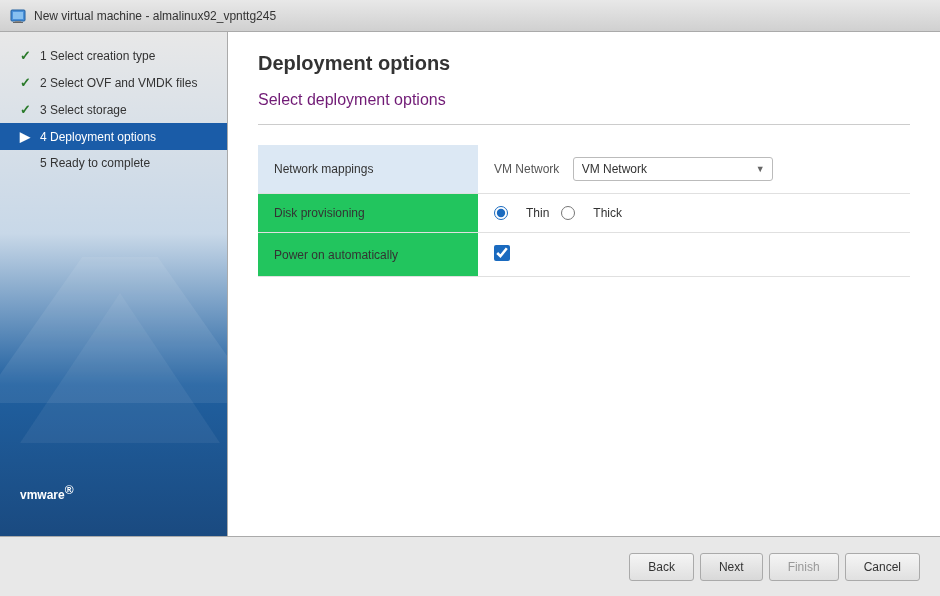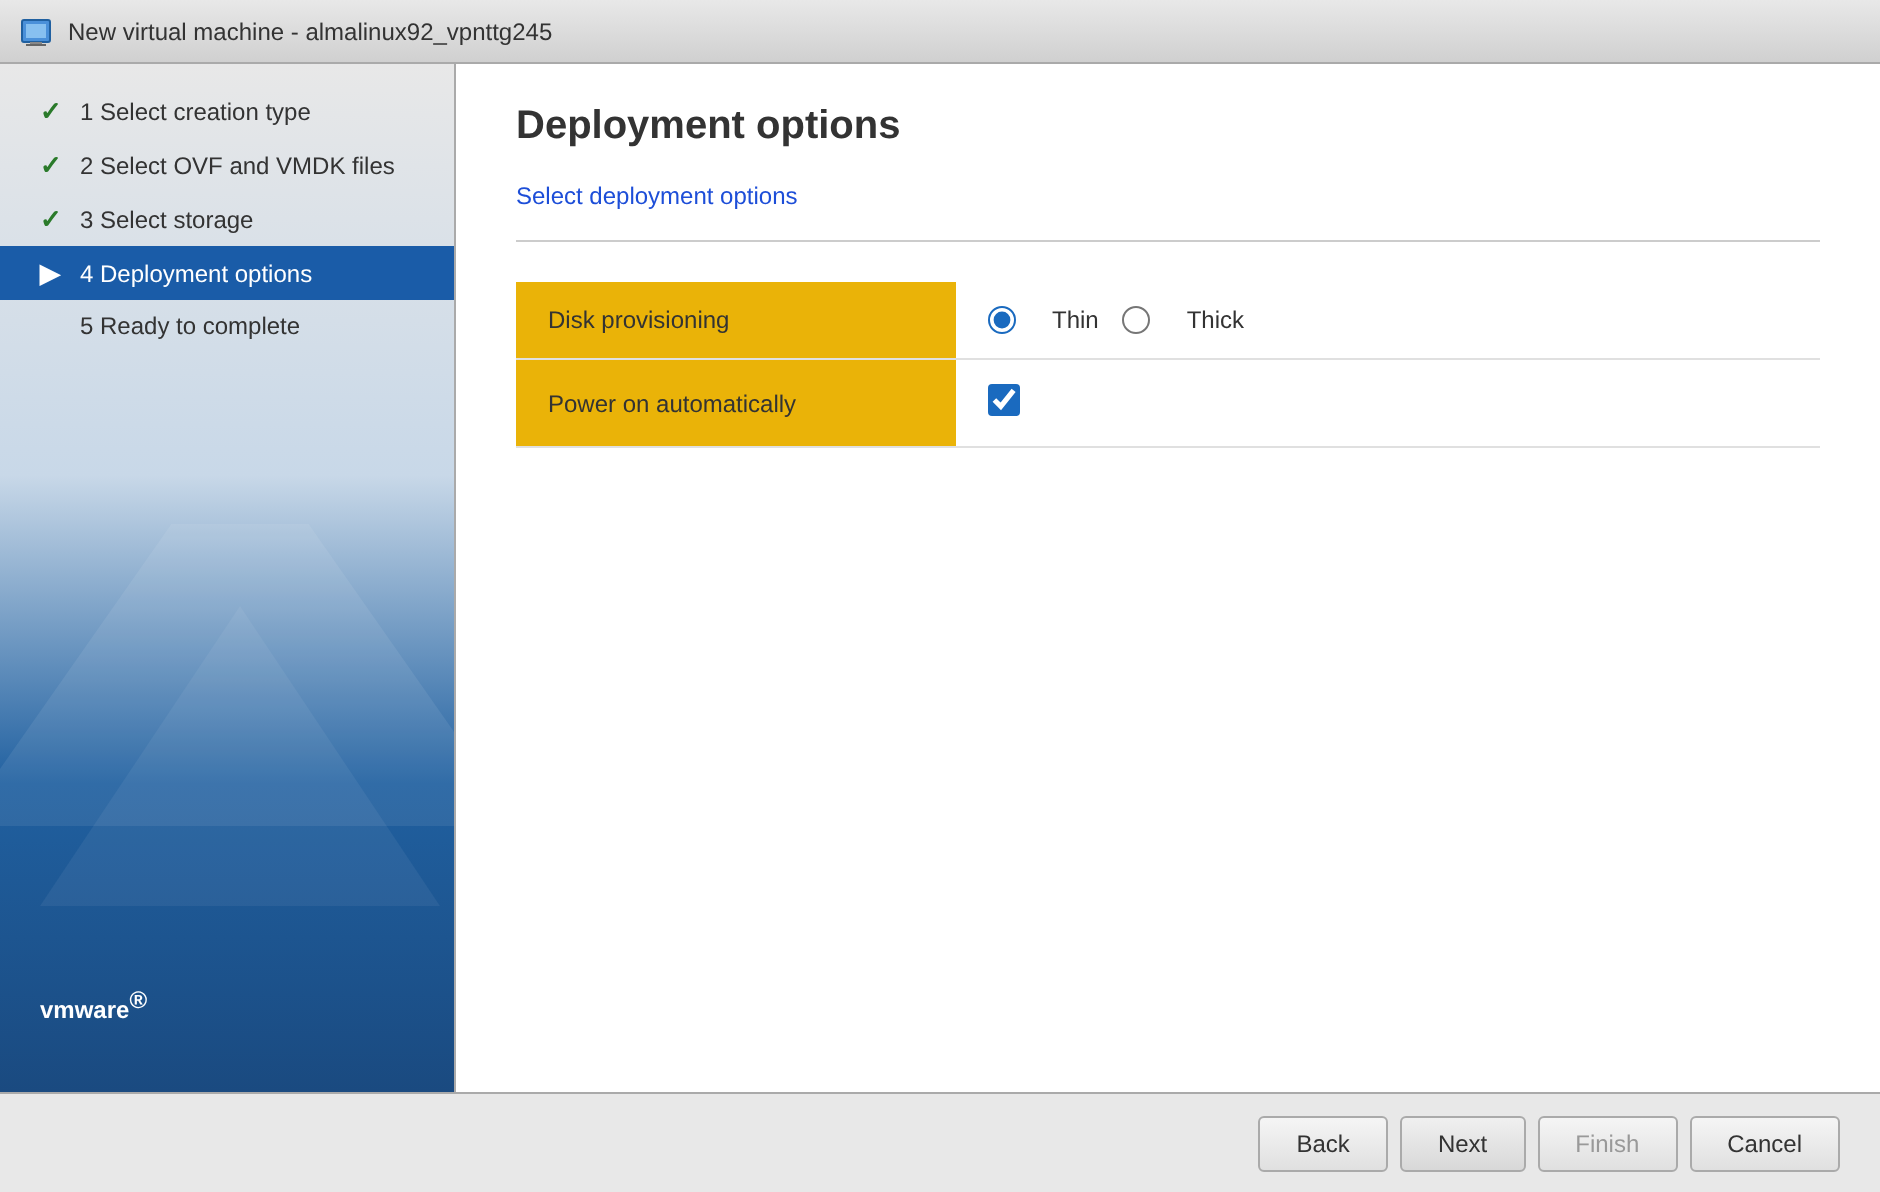--- a/index.html
+++ b/index.html
@@ -103,22 +103,22 @@
       padding: 20px 30px;
     }
 
     .content-title {
       font-size: 20px;
       color: #333;
       margin-bottom: 16px;
     }
 
     .content-subtitle {
-      font-size: 12px;
-      color: #1d4ed8;
+      font-size: 16px;
+      color: #701a75;
       margin-bottom: 15px;
     }
 
     .content-divider {
       border: none;
       border-top: 1px solid #ccc;
       margin-bottom: 20px;
     }
 
     
@@ -130,21 +130,21 @@
     .options-table tr {
       border-bottom: 1px solid #e0e0e0;
     }
 
     .options-table td {
       padding: 12px 16px;
       vertical-align: middle;
     }
 
     .options-table td:first-child {
-      background: #eab308;
+      background: #22c55e;
       width: 220px;
       font-weight: normal;
       color: #333;
       font-size: 12px;
     }
 
     .options-table td:nth-child(2) {
       font-size: 12px;
       color: #333;
     }
@@ -218,21 +218,21 @@
     }
 
     
     .footer {
       background: #e8e8e8;
       border-top: 1px solid #aaa;
       padding: 10px 20px;
       display: flex;
       justify-content: flex-end;
       gap: 6px;
-      height: 50px;
+      height: 60px;
       align-items: center;
     }
 
     .btn {
       padding: 6px 18px;
       font-size: 12px;
       border: 1px solid #aaa;
       border-radius: 3px;
       cursor: pointer;
       background: linear-gradient(to bottom, #f5f5f5, #e0e0e0);
@@ -328,20 +328,31 @@
   </div>
 
   <div class="content-area">
     <h2 class="content-title">Deployment options</h2>
     <p class="content-subtitle">Select deployment options</p>
     <hr class="content-divider">
 
     <table class="options-table">
 
       <tbody>
+          <tr class="network-row">
+        <td>Network mappings</td>
+        <td>
+          <span class="vm-network-label">VM Network</span>
+          <div class="select-wrapper">
+            <select class="vm-network-select">
+              <option>VM Network</option>
+            </select>
+          </div>
+        </td>
+      </tr>
 
       <tr>
         <td>Disk provisioning</td>
         <td>
           <div class="radio-group">
             <label class="radio-label">
               <input type="radio" class="radio-input" name="disk-prov" checked="" style="">
               <span>Thin</span>
             </label>
             <label class="radio-label">

